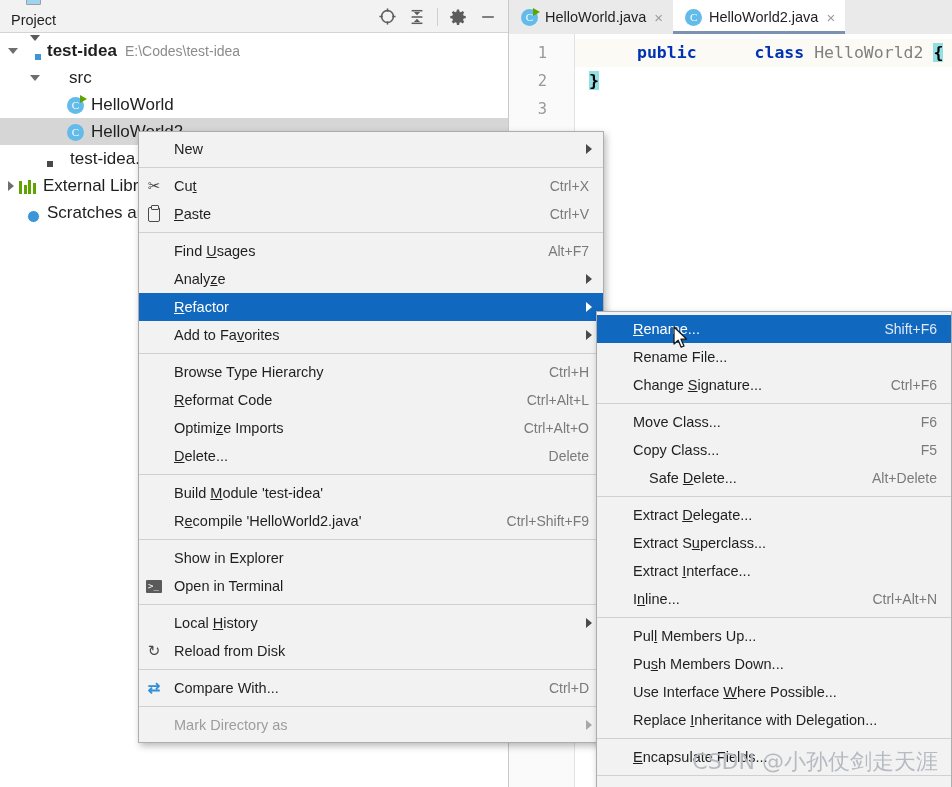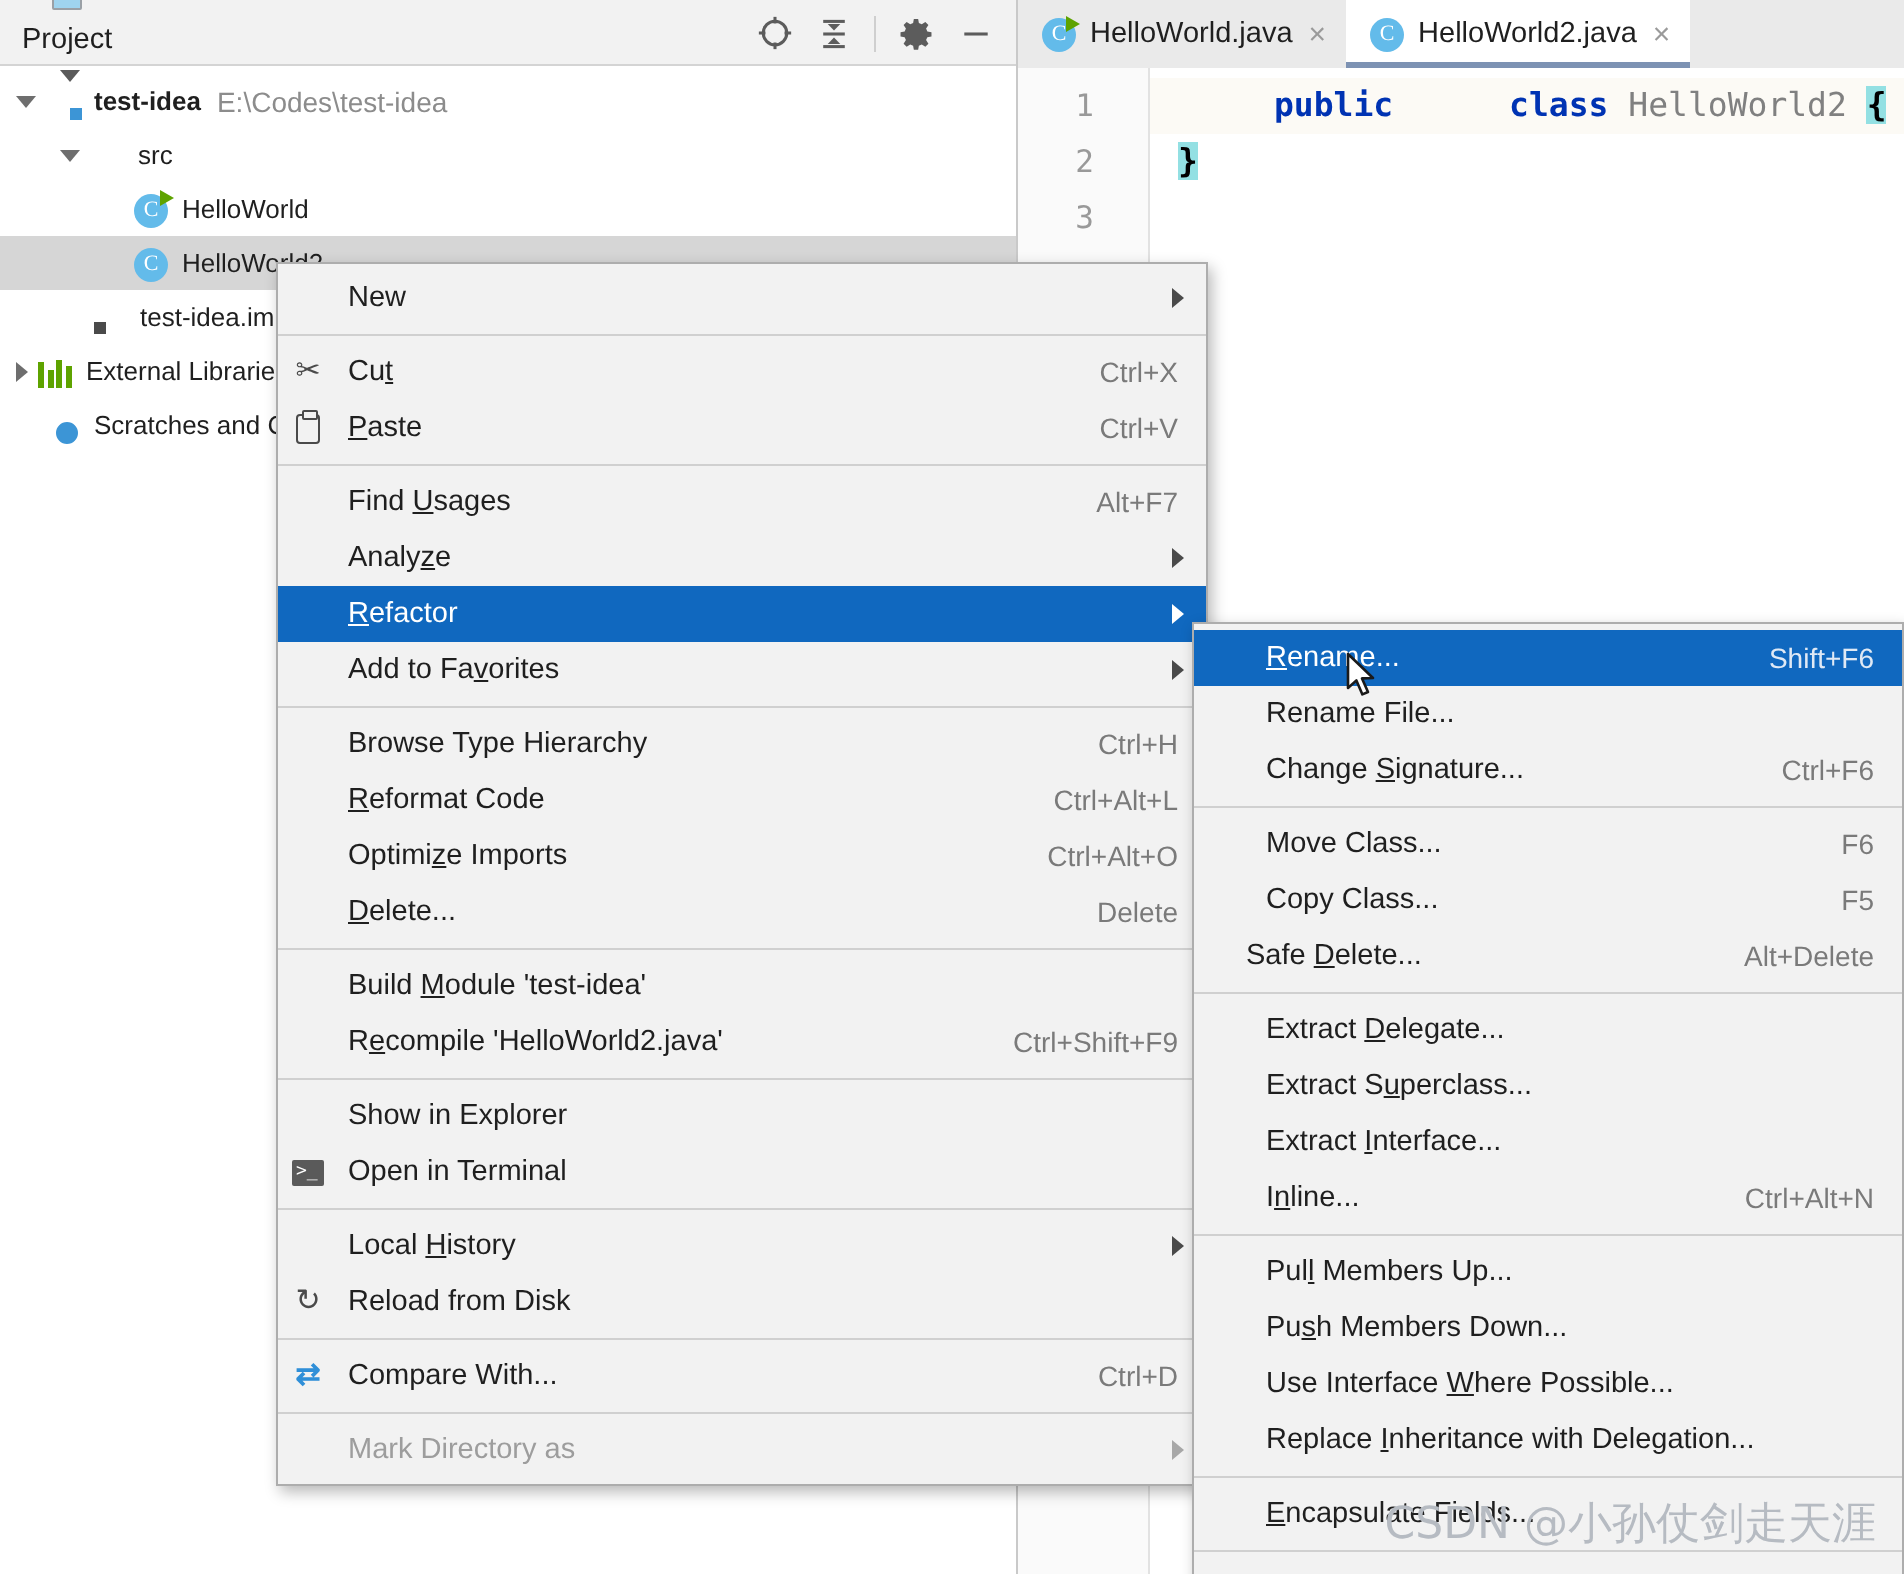--- a/index.html
+++ b/index.html
@@ -46,21 +46,21 @@
   .tree-row.selected { background: #d6d6d6; }
   .tw {
     width: 0; height: 0; margin-right: 5px; flex: none;
     border-left: 5px solid transparent; border-right: 5px solid transparent; border-top: 6px solid #6e6e6e;
   }
   .tw.collapsed {
     border-left: 6px solid #6e6e6e; border-top: 5px solid transparent;
     border-bottom: 5px solid transparent; border-right: 0;
   }
   .ticon { width: 18px; height: 18px; margin-right: 6px; flex: none; position: relative; }
-  .node-label { font-size: 13px; }
+  .node-label { font-size: 17px; }
   .node-label.bold { font-weight: bold; }
   .node-path { color: #8c8c8c; margin-left: 8px; font-size: 14px; }
 
   
   .ic-folder-mod { background: #9aa7b0; border-radius: 2px 2px 2px 2px; width:17px; height:14px; margin-top:2px; }
   .ic-folder-mod::after {
     content:""; position:absolute; right:0; bottom:0; width:6px; height:6px; background:#3c95d6;
   }
   .ic-folder-src { background: #77c0ea; border-radius: 2px; width:17px; height:14px; margin-top:2px; }
   .ic-class {
@@ -440,21 +440,21 @@
 
     <div class="mi">
       <span class="mi-label" style="padding-left:36px;">Move Class...</span>
       <span class="mi-shortcut">F6</span>
     </div>
     <div class="mi">
       <span class="mi-label" style="padding-left:36px;">Copy Class...</span>
       <span class="mi-shortcut">F5</span>
     </div>
     <div class="mi">
-      <span class="mi-label" style="padding-left:26px;">Safe <u>D</u>elete...</span>
+      <span class="mi-label" style="padding-left:52px;">Safe <u>D</u>elete...</span>
       <span class="mi-shortcut">Alt+Delete</span>
     </div>
     <div class="msep"></div>
 
     <div class="mi">
       <span class="mi-label" style="padding-left:36px;">Extract <u>D</u>elegate...</span>
     </div>
     <div class="mi">
       <span class="mi-label" style="padding-left:36px;">Extract S<u>u</u>perclass...</span>
     </div>

